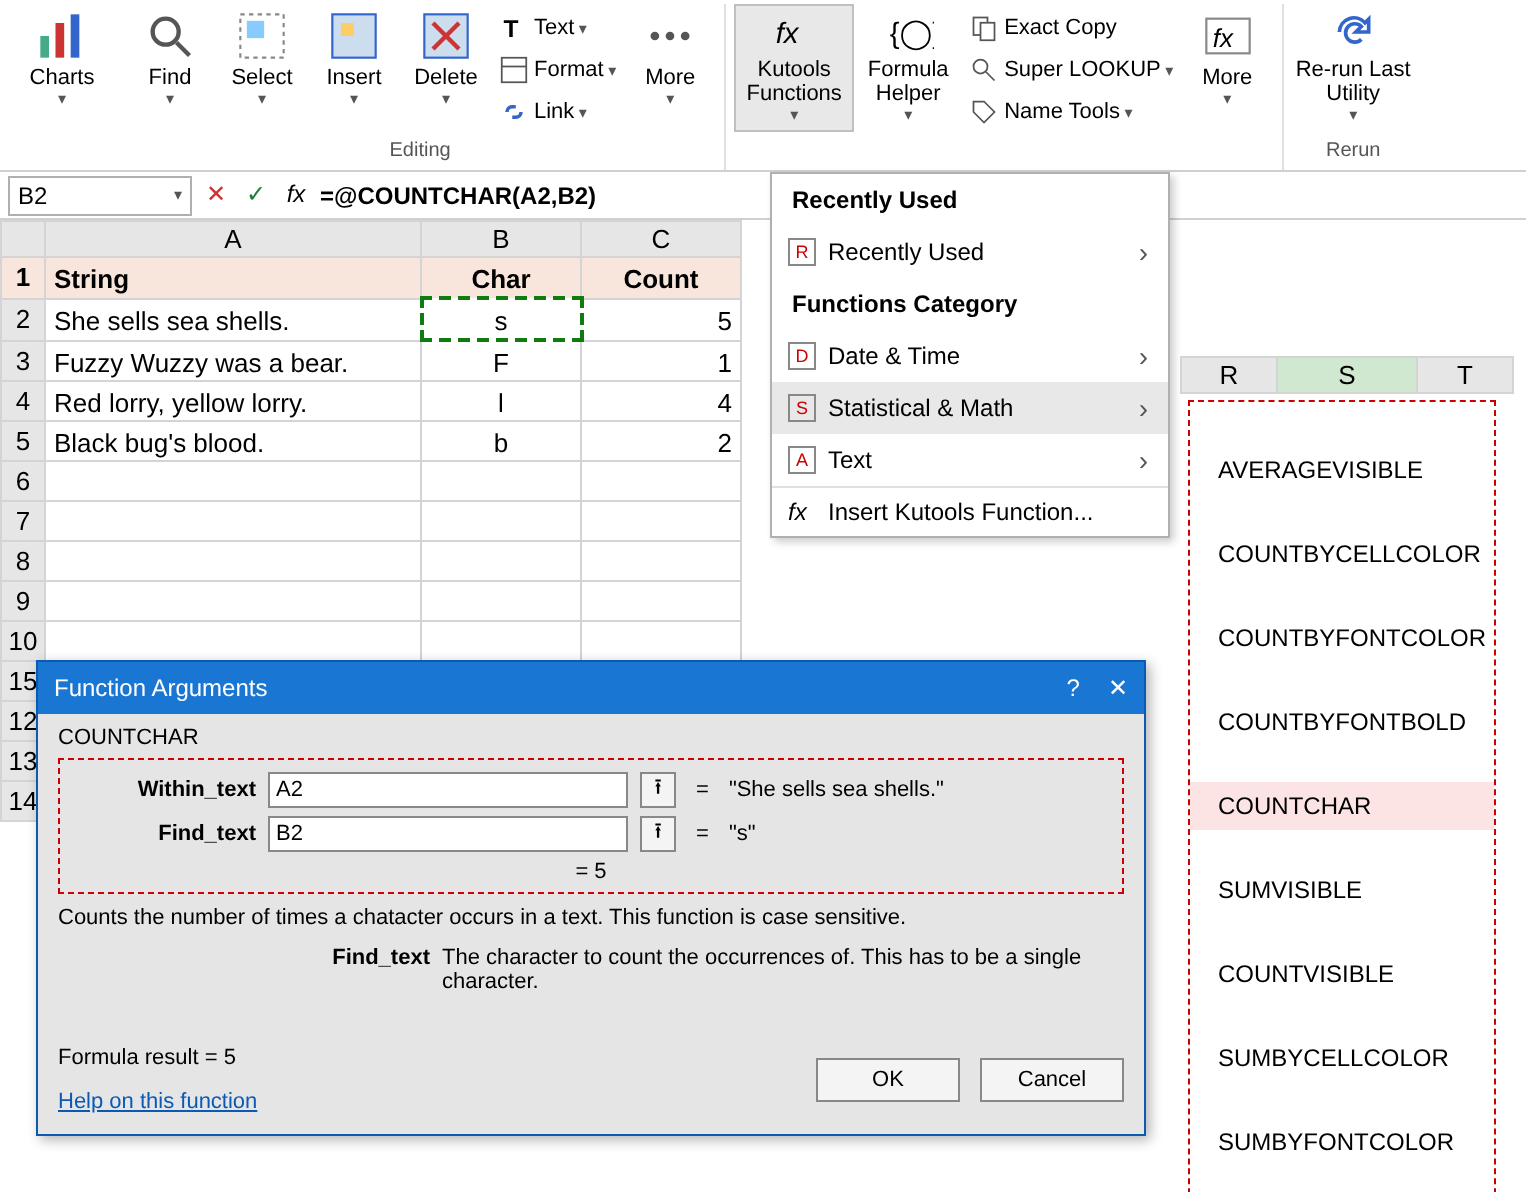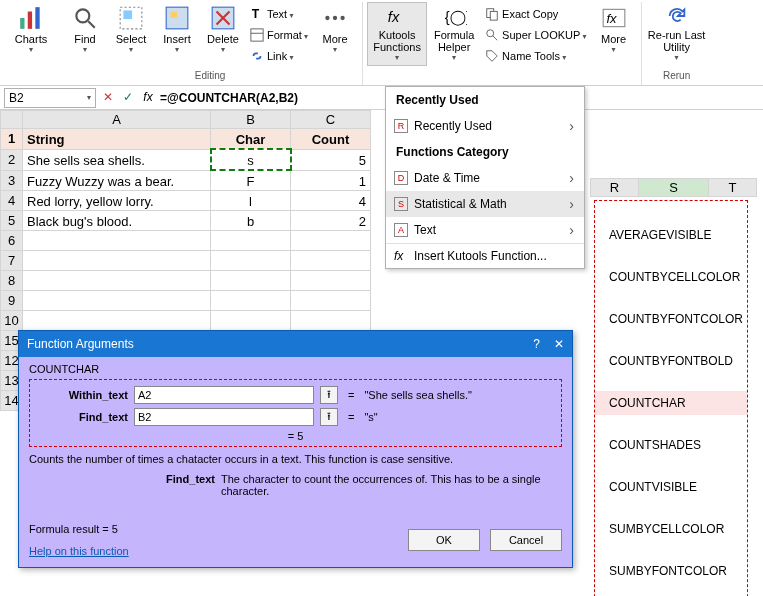--- a/index.html
+++ b/index.html
@@ -48,21 +48,21 @@
   .menu .item .lhs { display: flex; align-items: center; gap: 6px; }
   .menu .item.sel { background: #e8e8e8; }
   .menu .chev::after { content: "›"; color: #555; font-size: 14px; }
   .micon { width: 14px; height: 14px; border: 1px solid #888; display: inline-flex; align-items: center; justify-content: center; font-size: 9px; color: #c00; }
 
   .func-list { position: absolute; background: #fff; border: 1px dashed #c00; padding: 4px 0; }
   .func-list .fi { padding: 5px 14px; font-size: 12px; cursor: pointer; margin-top: 18px; }
   .func-list .fi.sel { background: #fde4e4; }
 
   
-  .dialog { position: absolute; background: #c4b5fd; border: 1px solid #0a5ab4; box-shadow: 2px 2px 6px rgba(0,0,0,0.3); width: 555px; }
+  .dialog { position: absolute; background: #e5e5e5; border: 1px solid #0a5ab4; box-shadow: 2px 2px 6px rgba(0,0,0,0.3); width: 555px; }
   .dlg-title { background: #1976d2; color: #fff; height: 26px; display: flex; align-items: center; justify-content: space-between; padding: 0 8px; font-size: 12px; }
   .dlg-title .tbtns { display: flex; gap: 14px; }
   .dlg-body { padding: 6px 10px 10px; font-size: 11px; }
   .dlg-func { font-size: 11px; margin-bottom: 4px; }
   .dashed-box { border: 1px dashed #c00; padding: 6px 8px 4px; }
   .arg-row { display: flex; align-items: center; margin-bottom: 4px; gap: 6px; }
   .arg-row label { width: 90px; text-align: right; font-weight: bold; }
   .arg-row input { width: 180px; height: 18px; border: 1px solid #888; padding: 0 3px; font-size: 11px; }
   .arg-row .refbtn { width: 18px; height: 18px; border: 1px solid #888; background:#f4f4f4; text-align: center; line-height: 15px; cursor: pointer; }
   .arg-row .eq { margin: 0 4px; }
@@ -460,21 +460,21 @@
   </tr>
     </thead>
 </table>
 
 <div class="func-list" style="left:594px; top:200px; width:154px">
 <div class="fi">AVERAGEVISIBLE</div>
     <div class="fi">COUNTBYCELLCOLOR</div>
     <div class="fi">COUNTBYFONTCOLOR</div>
     <div class="fi">COUNTBYFONTBOLD</div>
     <div class="fi sel">COUNTCHAR</div>
-    <div class="fi">COUNTSHADES</div>
+    <div class="fi">SUMVISIBLE</div>
     <div class="fi">COUNTVISIBLE</div>
     <div class="fi">SUMBYCELLCOLOR</div>
     <div class="fi">SUMBYFONTCOLOR</div>
     <div class="fi">SUMBYFONTBOLD</div>
     <div class="fi">SUMVISIBLE</div>
   </div>
 
 <div class="dialog" style="left:18px; top:330px">
   <div class="dlg-title">
     <span>Function Arguments</span>

